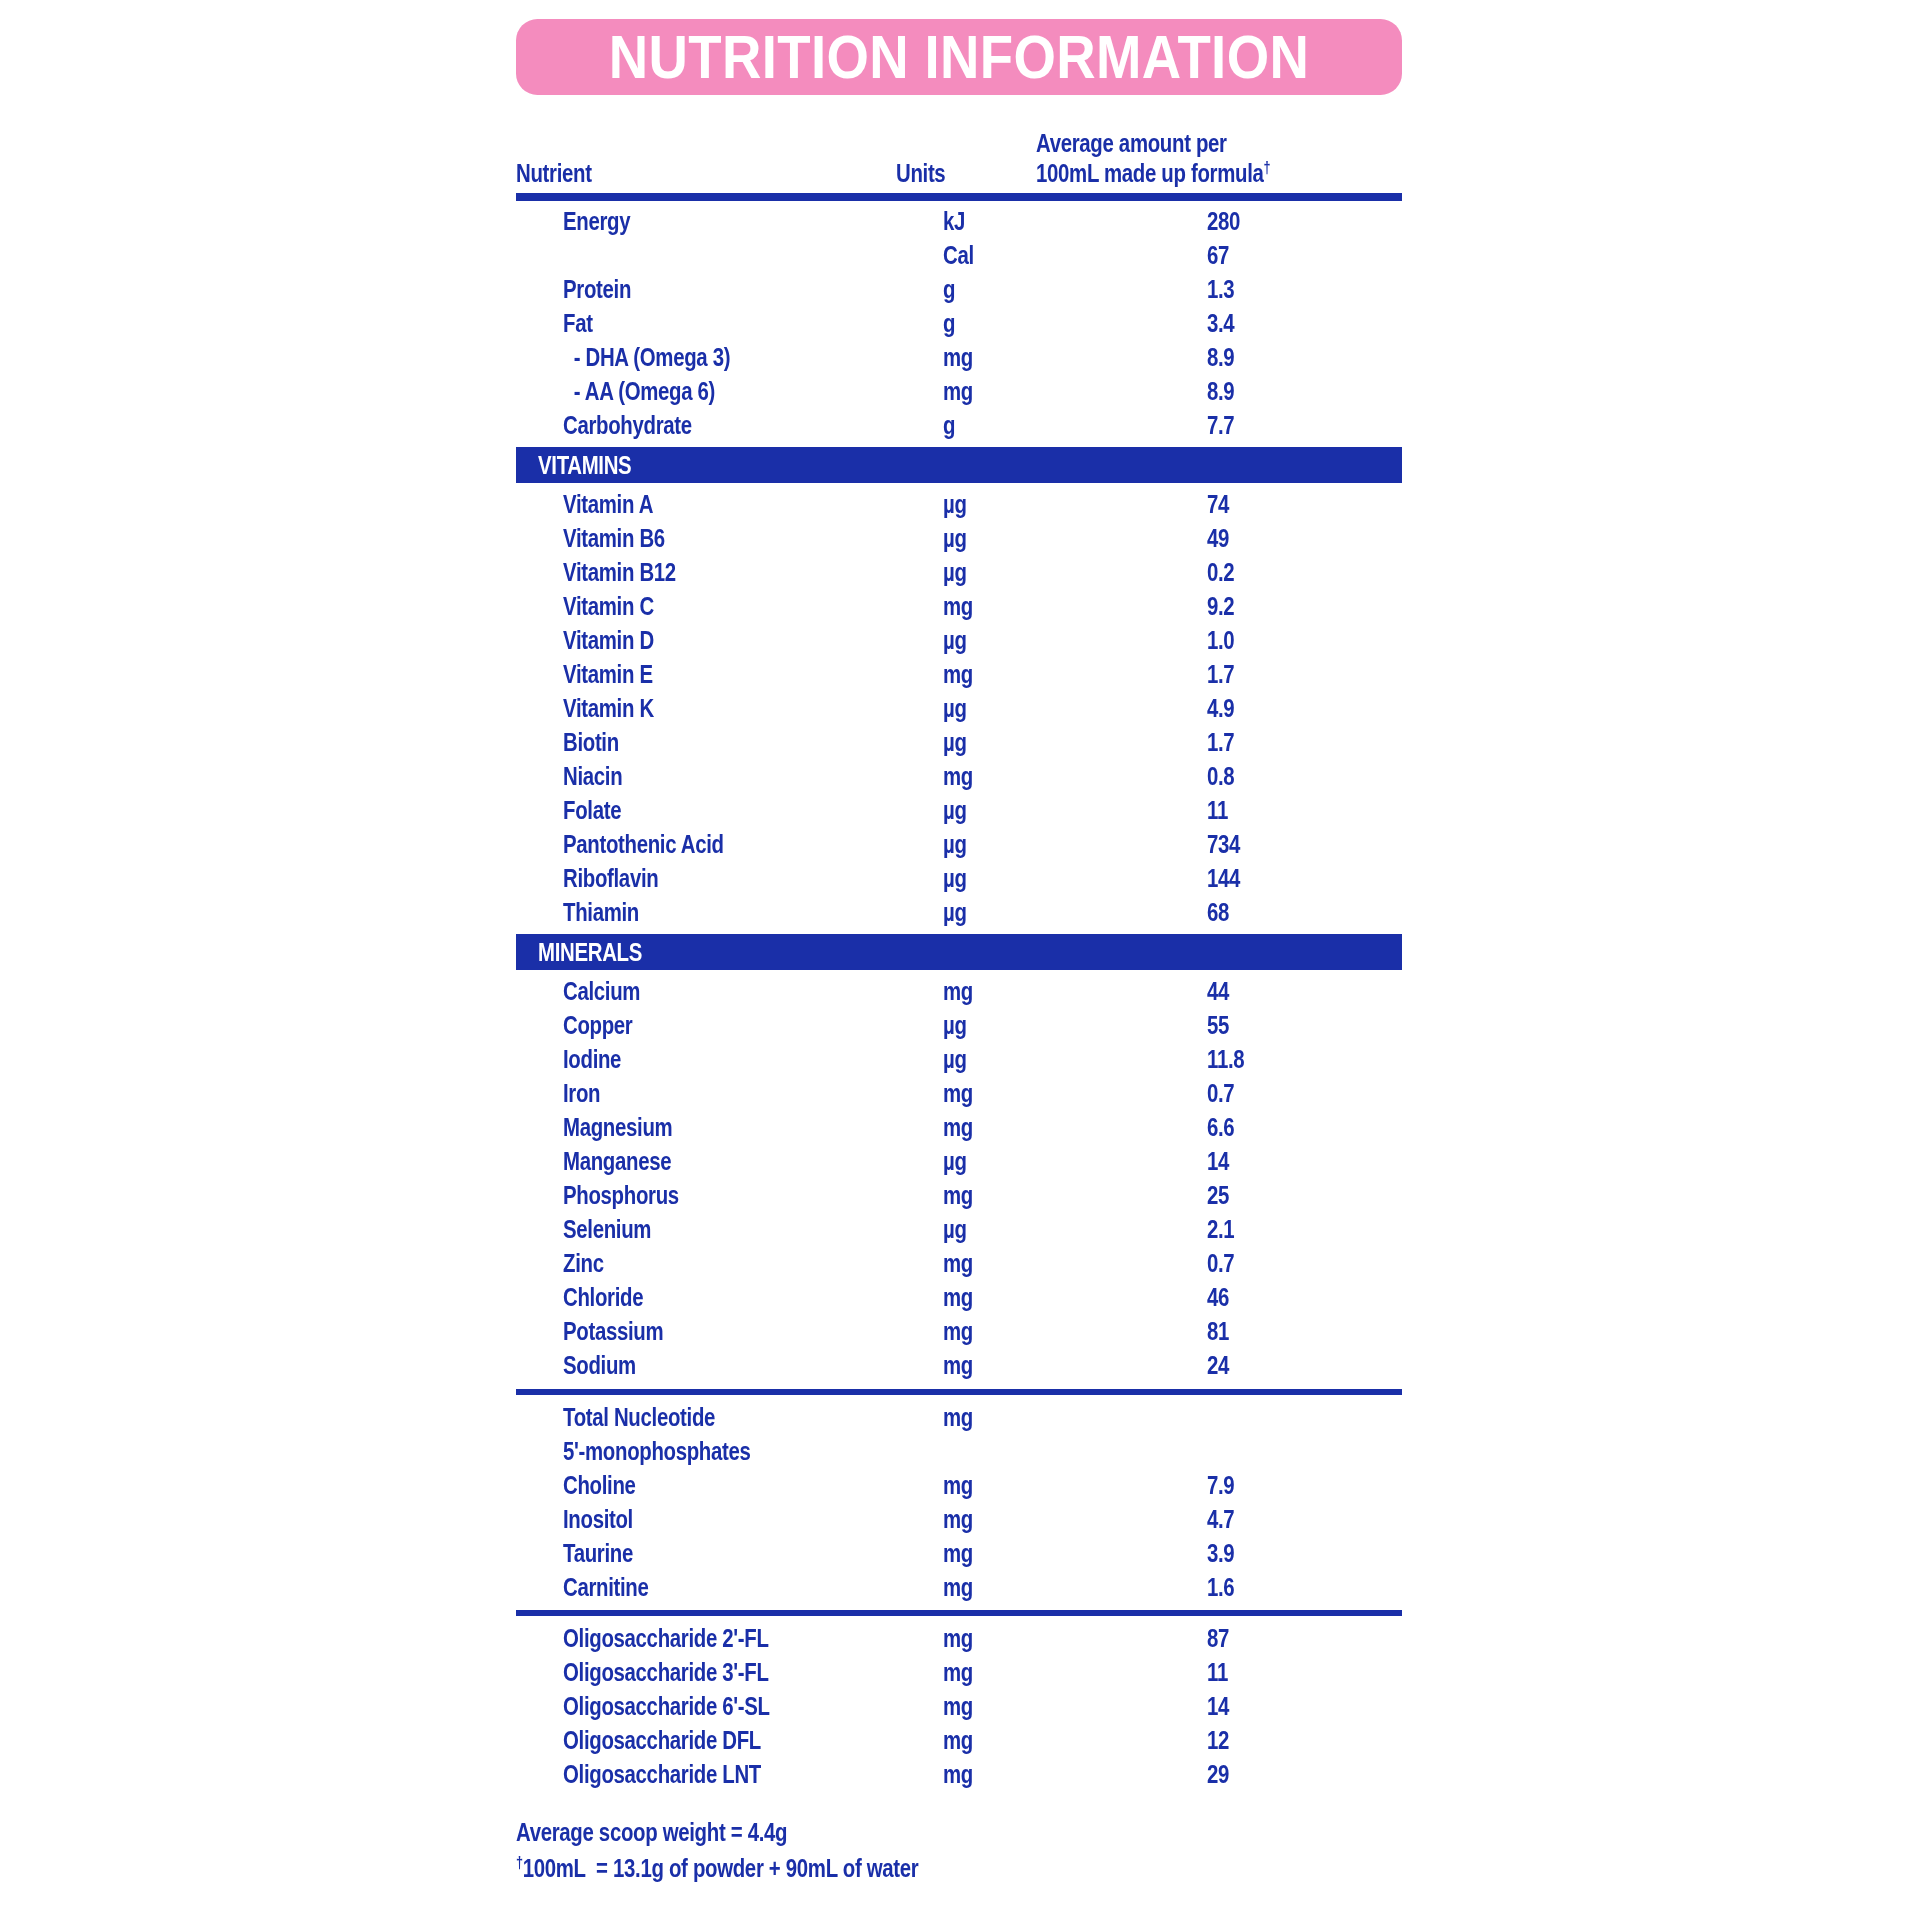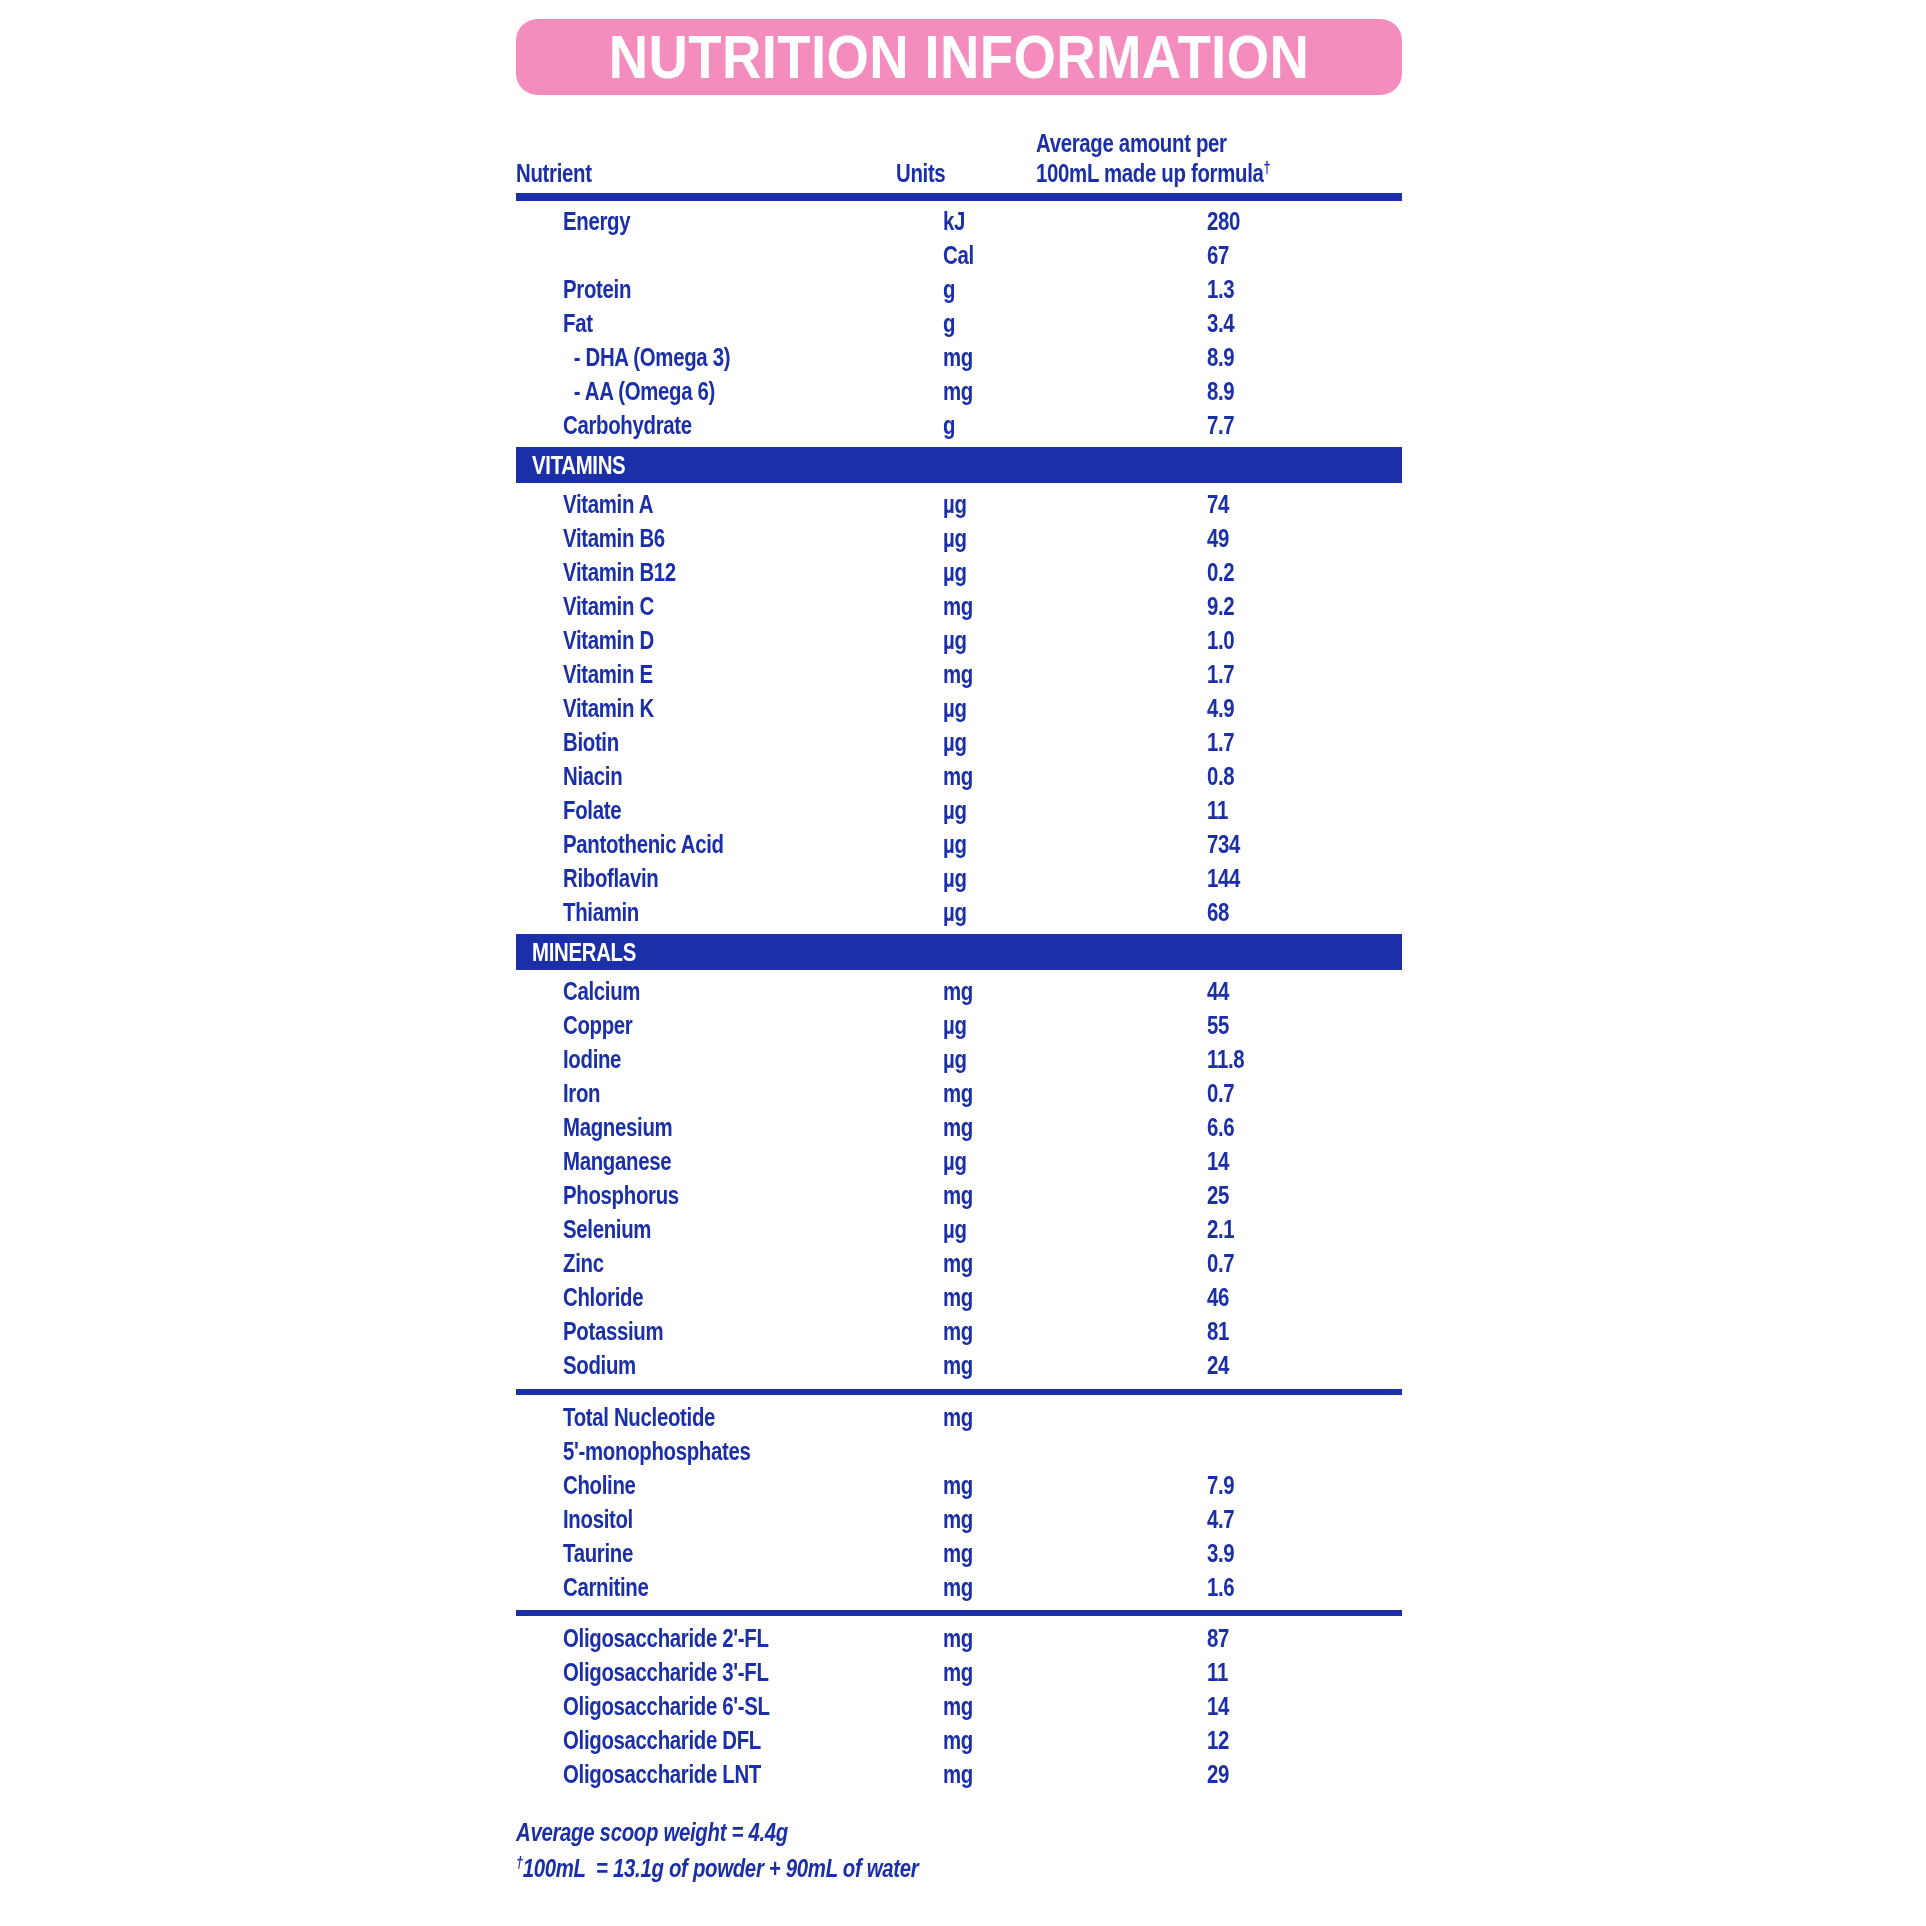--- a/index.html
+++ b/index.html
@@ -71,30 +71,30 @@
     display: grid;
     grid-template-columns: 380px 264px auto;
     margin-left: 47px;
   }
   .section-bar {
     height: 36px;
     background: #1A2FA8;
     color: #ffffff;
     display: flex;
     align-items: center;
-    padding-left: 16px;
+    padding-left: 22px;
     margin: 5px 0 4.1px 0;
   }
   .section-bar .ct { transform-origin: 0 50%; }
   sup {
     font-size: 0.62em;
     vertical-align: super;
     line-height: 0;
   }
-  .footer { margin-top: 23px; line-height: 36px; font-style: italic; }
+  .footer { margin-top: 23px; line-height: 36px; }
   .cell { overflow: visible; }
 </style>
 </head>
 <body>
 
 <div class="page">
 
   <div class="title-bar">
     <span class="title-text">NUTRITION INFORMATION</span>
   </div>

